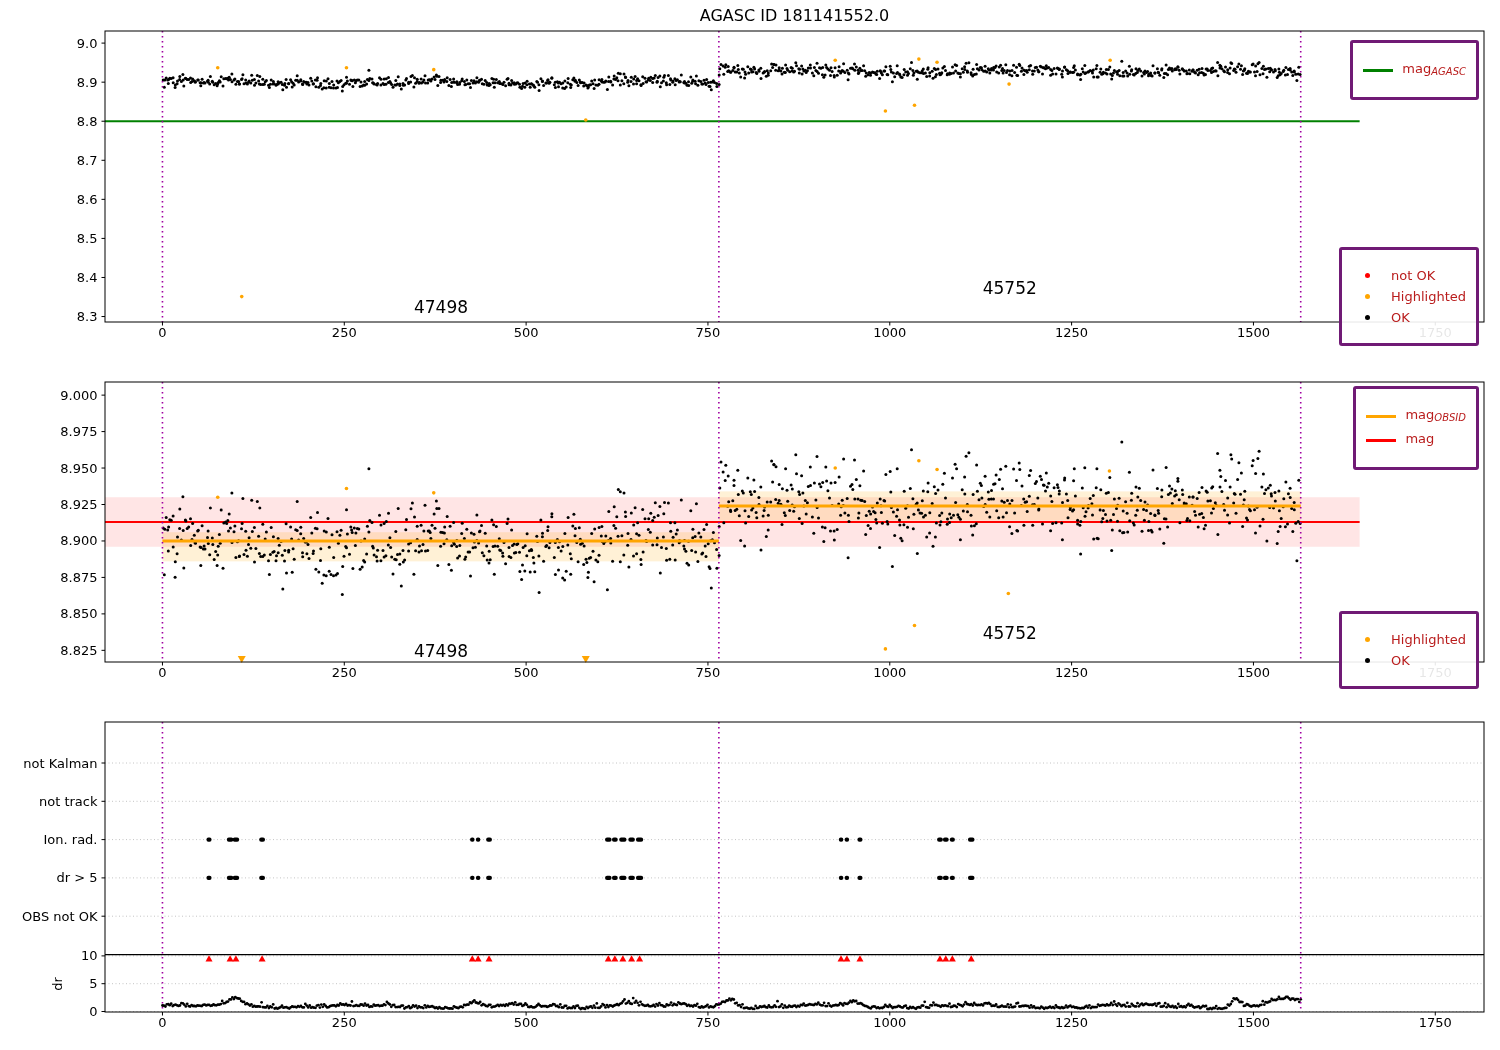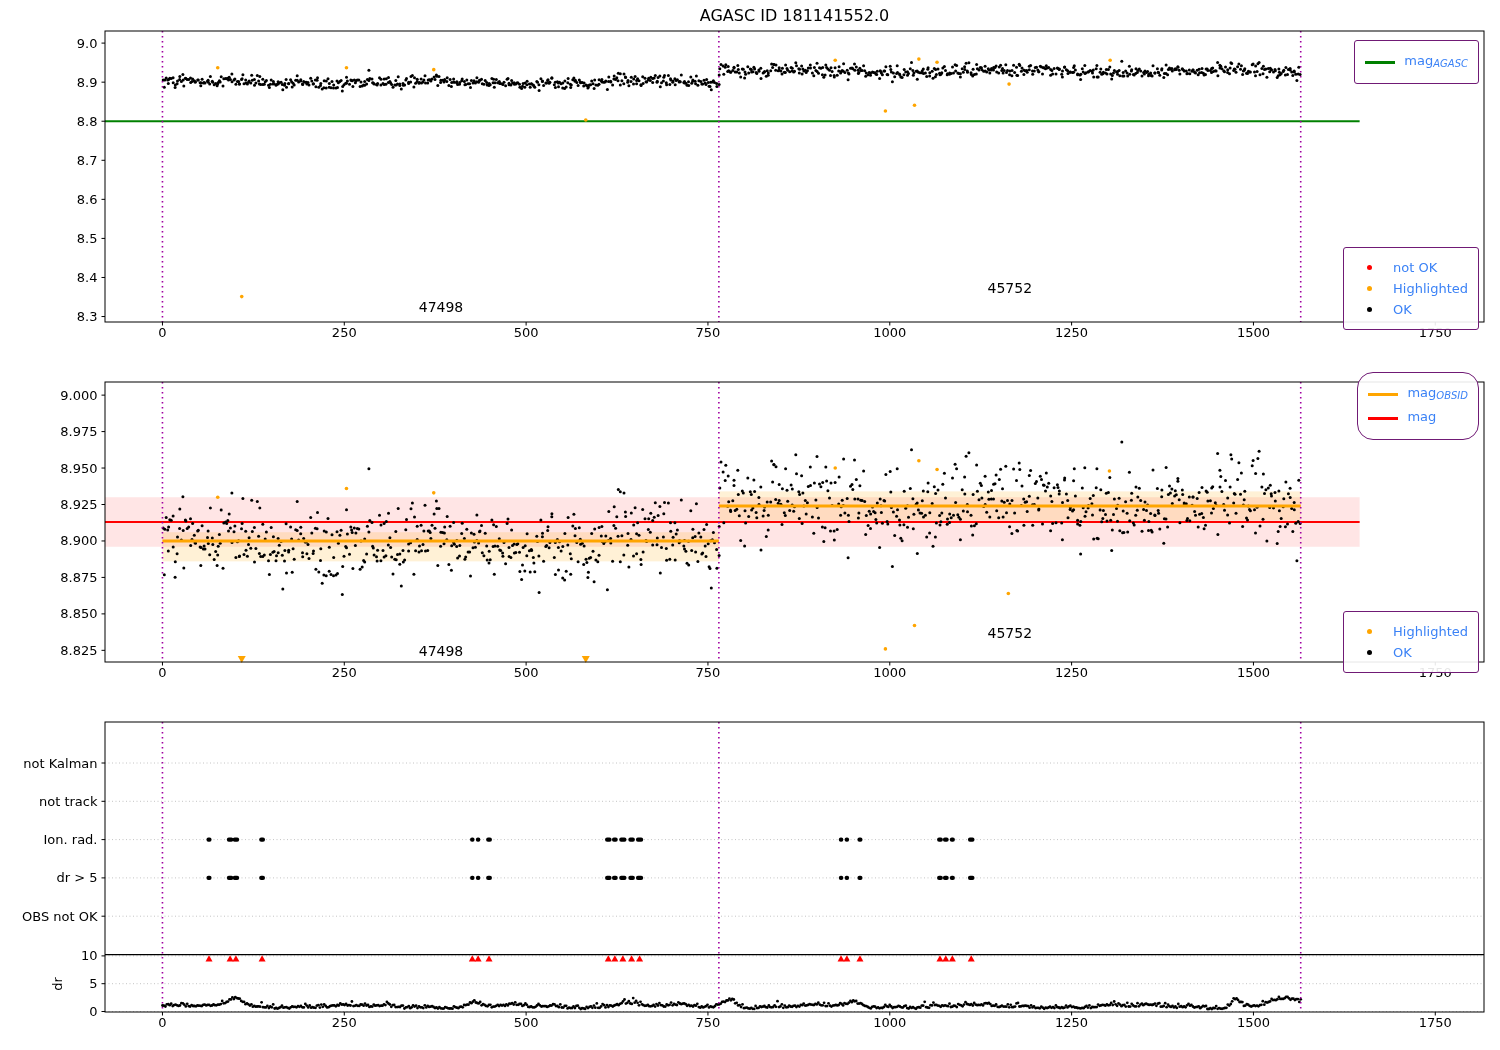--- a/index.html
+++ b/index.html
@@ -2,31 +2,31 @@
 <html><head>
 <meta charset="utf-8">
 <style>
   html,body{margin:0;padding:0;background:#fff;font-family:"DejaVu Sans","Liberation Sans",sans-serif;}
   #figure{position:relative;width:1500px;height:1050px;background:#fff;overflow:hidden;}
   #plot{position:absolute;left:0;top:0;}
   .overlay{position:absolute;left:0;top:0;width:1500px;height:1050px;pointer-events:none;}
   .title{position:absolute;left:105px;width:1379px;text-align:center;font-size:16px;color:#000;}
   .t1{top:6px;}
   .t2{top:359px;}
-  .legend{position:absolute;right:21px;background:rgba(255,255,255,.9);border:1px solid #701a75;border-radius:3px;
-          padding:12px 10px;display:flex;flex-direction:column;gap:6px;font-size:13px;color:#3b82f6;line-height:15px;}
+  .legend{position:absolute;right:21px;background:rgba(255,255,255,.9);border:3px solid #701a75;border-radius:3px;
+          padding:18px 10px;display:flex;flex-direction:column;gap:6px;font-size:13px;color:#b91c1c;line-height:15px;}
   .lrow{display:flex;align-items:center;gap:9px;}
   .lsample{width:30px;display:flex;justify-content:center;align-items:center;flex:0 0 30px;}
   .lline{width:30px;height:3px;display:inline-block;}
   .ldot{width:5px;height:5px;border-radius:50%;display:inline-block;}
   .sub{font-style:italic;font-size:10px;vertical-align:-2px;}
-  .anno{position:absolute;transform:translate(-50%,-50%);font-size:14px;color:#000;white-space:nowrap;}
+  .anno{position:absolute;transform:translate(-50%,-50%);font-size:17px;color:#000;white-space:nowrap;}
   #lg1{top:40px;}
   #lg2{top:247px;margin-left:28px;}
-  #lg3{top:372px;border-radius:16px;}
+  #lg3{top:386px;}
   #lg4{top:611px;}
 </style>
 </head>
 <body>
 
 <div id="figure">
   <svg id="plot" width="1500" height="1050">
       <line x1="105" x2="1359.628164556962" y1="121.22953020134211" y2="121.22953020134211" stroke="#008000" stroke-width="2.2"></line>
       <circle cx="163.2" cy="79.9" r="1.5" fill="#000"></circle>
       <circle cx="164.3" cy="87.3" r="1.5" fill="#000"></circle>

